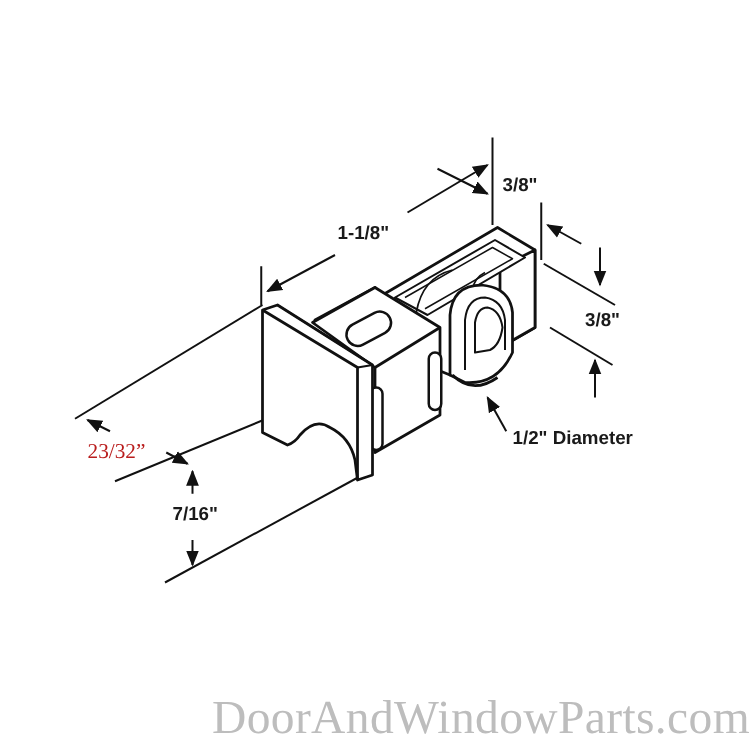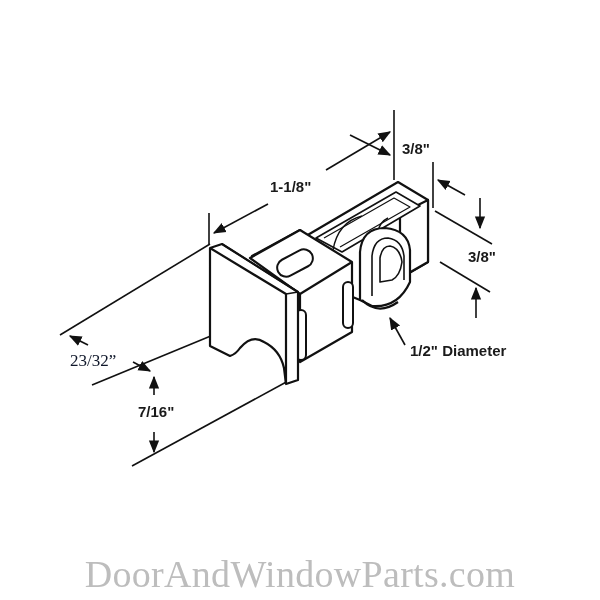--- a/index.html
+++ b/index.html
@@ -1,20 +1,20 @@
 <!DOCTYPE html>
 <html><head>
   <meta charset="utf-8">
   <style>
     html, body { margin: 0; padding: 0; background: #ffffff; }
     .canvas { position: relative; width: 600px; height: 600px; background: #ffffff; overflow: hidden; }
     svg { position: absolute; left: 0; top: 0; }
     .lbl { position: absolute; font-family: "Liberation Sans", sans-serif; font-weight: bold; color: #1a1a1a; font-size: 15px; white-space: nowrap; }
-    .lbl-serif { position: absolute; font-family: "Liberation Serif", serif; color: #0f172a; font-size: 17px; white-space: nowrap; }
-    .watermark { position: absolute; left: 0; width: 600px; top: 552px; text-align: center; font-family: "Liberation Serif", serif; font-size: 38px; color: #bdbdbd; letter-spacing: 0.3px; }
+    .lbl-serif { position: absolute; font-family: "Liberation Serif", serif; color: #b91c1c; font-size: 17px; white-space: nowrap; }
+    .watermark { position: absolute; left: 0; width: 600px; top: 552px; text-align: right; font-family: "Liberation Serif", serif; font-size: 38px; color: #bdbdbd; letter-spacing: 0.3px; }
   </style>
 </head>
 <body>
 
 <div class="canvas">
   <svg width="600" height="600" viewBox="0 0 600 600">
     <defs>
       <marker id="ah" viewBox="0 0 10 10" refX="9" refY="5" markerWidth="8" markerHeight="8" orient="auto-start-reverse">
         <path d="M0,1 L10,5 L0,9 z" fill="#111"></path>
       </marker>

